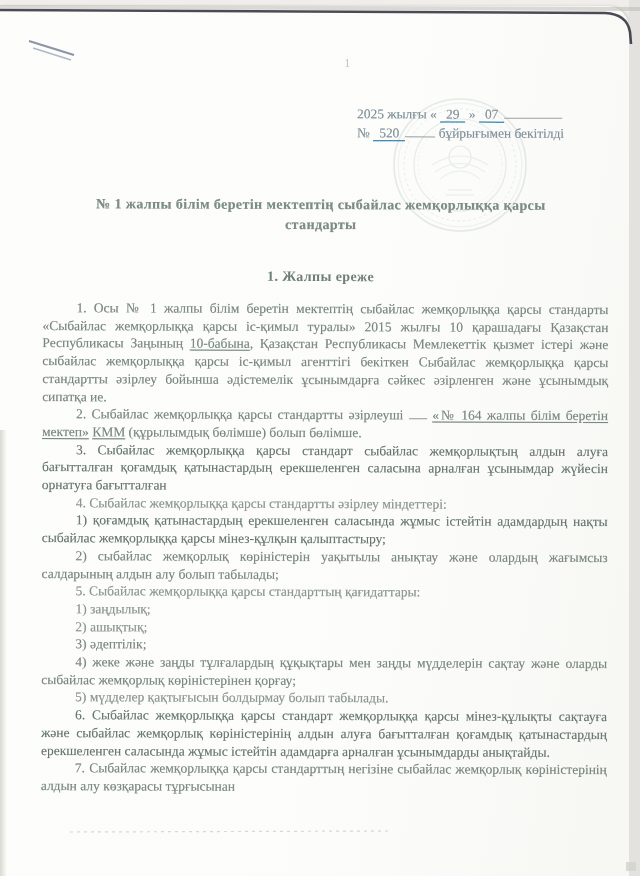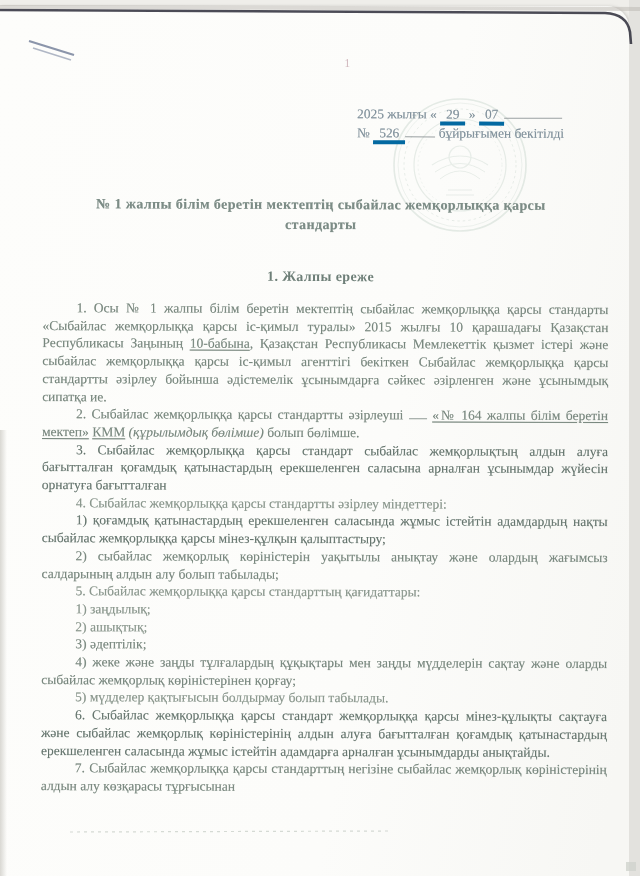--- a/index.html
+++ b/index.html
@@ -37,21 +37,21 @@
     position:absolute;left:343px;top:56px;
     font-size:12px;color:#c3a3ab;opacity:0.75;
     letter-spacing:1px;
   }
   .approval{
     position:absolute;left:356px;top:104px;width:268px;
     font-size:13.4px;line-height:19px;color:#80919c;
     text-shadow:0.2px 0.2px 0.4px rgba(128,145,150,0.45);
   }
   .approval .ln{white-space:nowrap;}
-  .u-seg{border-bottom:4px solid #0369a1;padding:0 6px;}
+  .u-seg{border-bottom:1px solid #0369a1;padding:0 6px;}
   .u-ext{display:inline-block;width:58px;border-bottom:1px solid #9aa0a2;height:13px;}
   .u-ext.short{width:30px;}
   .title{
     position:absolute;left:60px;top:195px;width:520px;
     text-align:center;font-weight:bold;font-size:14px;line-height:20px;
     color:#7c8c86;letter-spacing:0.4px;
     text-shadow:0.2px 0.2px 0.4px rgba(124,140,134,0.5);
   }
   .section-heading{
     position:absolute;left:60px;top:269px;width:520px;
@@ -62,21 +62,21 @@
     position:absolute;left:42px;top:300px;width:566px;
     font-size:13.5px;line-height:17.7px;
     color:#79887f;text-align:justify;
     text-shadow:0.2px 0.2px 0.4px rgba(121,136,127,0.45);
   }
   .body-text p{margin:0;text-indent:34px;}
   .t-dark{color:#66766f;}
   .t-light{color:#8b988e;}
   .u-inline{text-decoration:underline;text-underline-offset:2px;}
   .blank-line{display:inline-block;width:18px;border-bottom:1px solid #8f9a94;height:12px;}
-  .it{font-style:italic;}
+  .it{}
   .seal{position:absolute;left:388px;top:95px;opacity:0.55;}
   .artifacts{position:absolute;left:0;top:0;}
 </style>
 </head>
 <body>
 
 <div class="scan">
   <div class="page"></div>
   <div class="page-edge-right"></div>
   <div class="page-edge-left"></div>
@@ -111,21 +111,21 @@
 
     <div class="approval">
       <div class="ln">
         <span>2025 жылғы «</span>
         <span class="u-seg">29</span>
         <span>»</span>
         <span class="u-seg">07</span><span class="u-ext"></span>
       </div>
       <div class="ln">
         <span>№</span>
-        <span class="u-seg">526</span><span class="u-ext short"></span>
+        <span class="u-seg">520</span><span class="u-ext short"></span>
         <span>бұйрығымен бекітілді</span>
       </div>
     </div>
 
     <div class="title">№ 1 жалпы білім беретін мектептің сыбайлас жемқорлыққа қарсы стандарты</div>
 
     <div class="section-heading">1. Жалпы ереже</div>
 
     <div class="body-text">
       <p><span>1. Осы № 1 жалпы білім беретін мектептің сыбайлас жемқорлыққа қарсы стандарты «Сыбайлас жемқорлыққа қарсы іс-қимыл туралы» 2015 жылғы 10 қарашадағы Қазақстан Республикасы Заңының </span><span class="u-inline">10-бабына</span><span>, Қазақстан Республикасы Мемлекеттік қызмет істері және сыбайлас жемқорлыққа қарсы іс-қимыл агенттігі бекіткен Сыбайлас жемқорлыққа қарсы стандартты әзірлеу бойынша әдістемелік ұсынымдарға сәйкес әзірленген және ұсынымдық сипатқа ие.</span></p>

